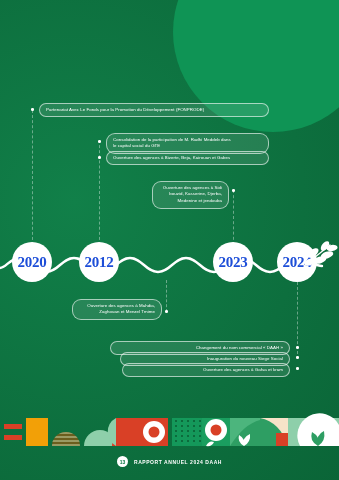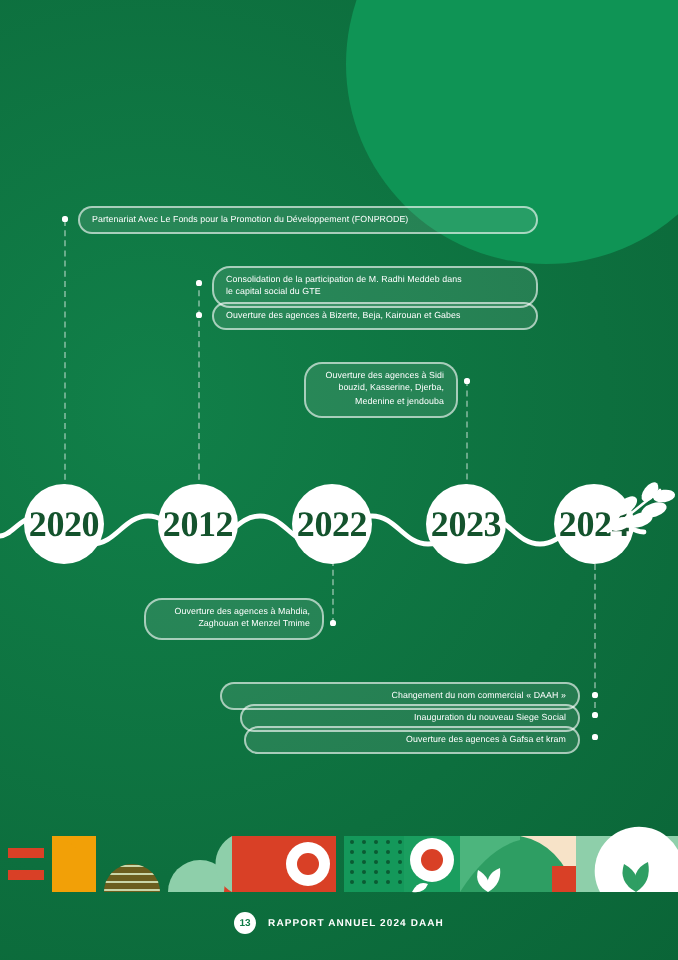--- a/index.html
+++ b/index.html
@@ -48,22 +48,22 @@
     border-radius: 50%;
     background: #ffffff;
     display: flex;
     align-items: center;
     justify-content: center;
     top: 242px;
   }
   .year-node .year-label {
     font-family: "Liberation Serif", serif;
     font-weight: bold;
-    font-size: 18px;
-    color: #14532d;
+    font-size: 15px;
+    color: #1d4ed8;
     letter-spacing: -0.2px;
   }
   .y0 { left: 12px; }
   .y1 { left: 79px; }
   .y2 { left: 146px; }
   .y3 { left: 213px; justify-content: center; }
   .y4 { left: 277px; }
 
   .leaf-deco {
     position: absolute;
@@ -191,23 +191,20 @@
                C 254 22, 258 36, 270 36 C 282 36, 286 22, 298 22
                C 310 22, 314 30, 322 30" stroke="#ffffff" stroke-width="2.4" fill="none" stroke-linecap="round"></path>
     </svg>
   </div>
 
   <div class="year-node y0">
     <span class="year-label">2020</span>
   </div>
   <div class="year-node y1">
     <span class="year-label">2012</span>
-  </div>
-  <div class="year-node y2">
-    <span class="year-label">2022</span>
   </div>
   <div class="year-node y3">
     <span class="year-label">2023</span>
   </div>
   <div class="year-node y4">
     <span class="year-label">2024</span>
   </div>
 
   <div class="leaf-deco">
     <svg width="40" height="40" viewBox="0 0 40 40" fill="none">

